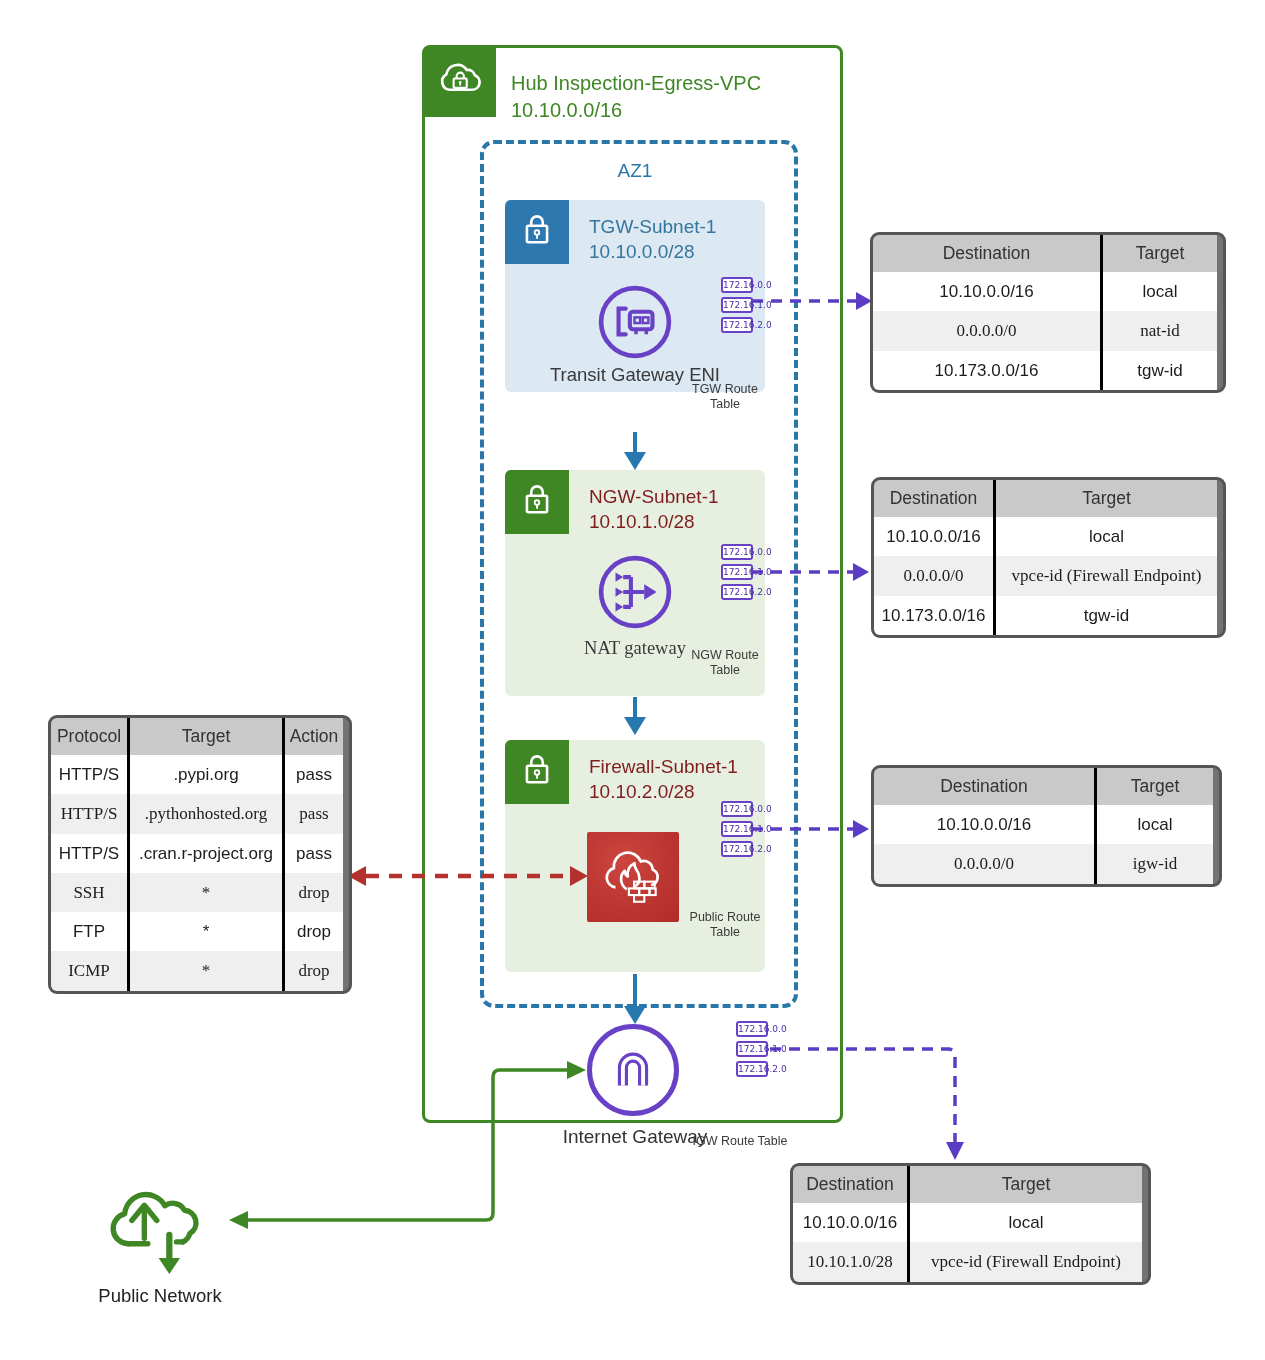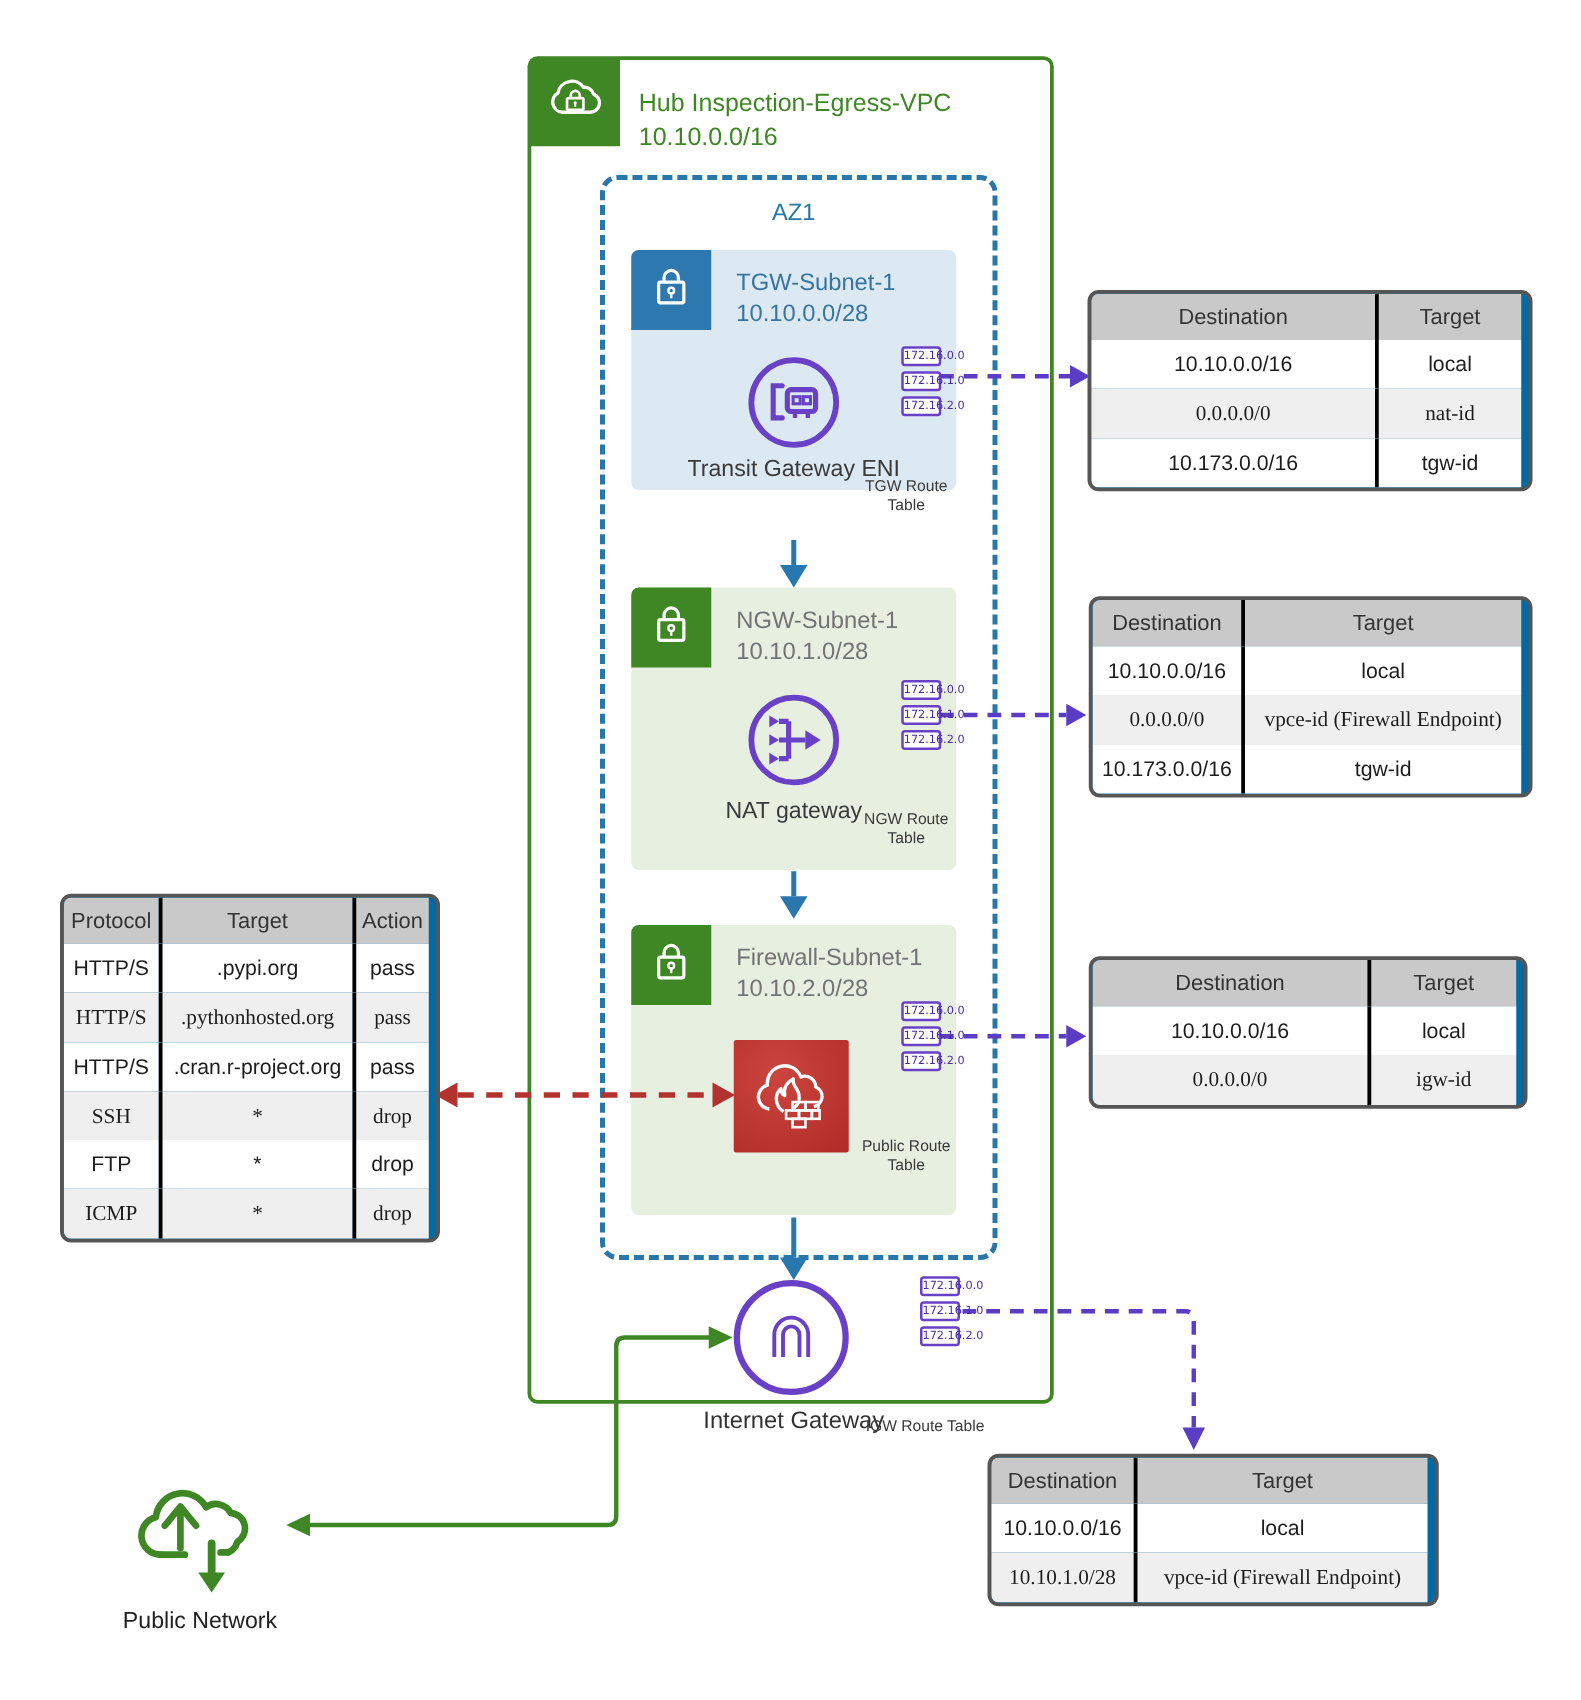--- a/index.html
+++ b/index.html
@@ -20,41 +20,41 @@
     font-size:19px;color:#2977A8;z-index:3;}
 
   
   .subnet{position:absolute;width:260px;border-radius:6px;z-index:3;}
   .subnet-badge{position:absolute;left:0;top:0;width:64px;height:64px;
     border-radius:6px 0 0 0;display:flex;align-items:center;justify-content:center;}
   .subnet-title{position:absolute;left:84px;top:14px;font-size:19px;line-height:25px;}
   .sub-blue{background:#dce8f2;} .sub-blue .subnet-badge{background:#2E78B0;}
   .sub-blue .subnet-title{color:#35759E;}
   .sub-green{background:#e7efe1;} .sub-green .subnet-badge{background:#3F8624;}
-  .sub-green .subnet-title{color:#737373;}
+  .sub-green .subnet-title{color:#7f1d1d;}
 
   .icon-circle{position:absolute;z-index:3;}
   .res-label{position:absolute;width:170px;text-align:center;font-size:18.5px;
     line-height:24px;color:#3a3a3a;z-index:3;}
 
   
   .chips{position:absolute;display:flex;flex-direction:column;gap:4px;width:56px;z-index:5;}
   .chip{border:2px solid #6941C6;color:#4A2DA8;background:#fff;border-radius:3px;
     font-size:9px;line-height:12px;text-align:left;font-family:"DejaVu Sans",sans-serif;margin-left:24px;}
   .rt-label{position:absolute;font-size:12.5px;color:#3a3a3a;text-align:center;
     line-height:15px;z-index:3;margin-top:48px;}
 
   
   .fw-icon{position:absolute;left:587px;top:832px;width:92px;height:90px;border-radius:2px;
     background:radial-gradient(circle at 38% 32%, #cc453f, #b02b27);z-index:3;
     display:flex;align-items:center;justify-content:center;}
 
   
   .rt{position:absolute;display:grid;border:3px solid #555;border-radius:9px;
-    overflow:hidden;background:#0369a1;z-index:5;text-align:center;}
+    overflow:hidden;background:#737373;z-index:5;text-align:center;}
   .th{background:#c9c9c9;display:flex;align-items:center;justify-content:center;
     padding:8px 4px;font-size:17.5px;color:#333;}
   .td{display:flex;align-items:center;justify-content:center;padding:9px 5px;
     background:#fff;font-size:17px;color:#1c1c1c;line-height:1.25;}
   .td.alt{background:#efefef;font-family:Liberation Serif, serif;}
   .colsep{border-left:3px solid #000000;}
 
   
   .igw-circle{position:absolute;left:587px;top:1024px;width:92px;height:92px;border-radius:50%;
     background:#fff;border:5px solid #6941C6;z-index:6;box-sizing:border-box;
@@ -153,21 +153,21 @@
       <path d="M24.5 21.5 H32 M24.5 50.5 H32 M32 21.5 V50.5 M24.5 36 H45" fill="none" stroke="#6941C6" stroke-width="4"></path>
       <polygon points="45,28.5 45,43.5 57,36" fill="#6941C6"></polygon>
     </svg>
   </div>
   <div class="chips" style="left:697px;top:544px;">
       <span class="chip">172.16.0.0</span>
       <span class="chip">172.16.1.0</span>
       <span class="chip">172.16.2.0</span>
     </div>
   <div class="rt-label" style="left:683px;top:600px;width:84px;">NGW Route Table</div>
-  <div class="res-label" style="left:550px;top:636px;">NAT gateway</div>
+  <div class="res-label" style="left:550px;top:636px;font-family:Liberation Serif, serif;">NAT gateway</div>
 
   <div class="subnet sub-green" style="left:505px;top:740px;height:232px;">
     <div class="subnet-badge">
       <span>
         <svg width="46" height="46" viewBox="0 0 64 64">
           <path d="M24 26 v-5 a8 8 0 0 1 16 0 v5" fill="none" stroke="#fff" stroke-width="3.6"></path>
           <rect x="18" y="26" width="28" height="23" rx="2" fill="none" stroke="#fff" stroke-width="3.6"></rect>
           <circle cx="32" cy="35.5" r="3.2" fill="none" stroke="#fff" stroke-width="2.6"></circle>
           <path d="M32 38.5 V44" stroke="#fff" stroke-width="2.6"></path>
         </svg>

